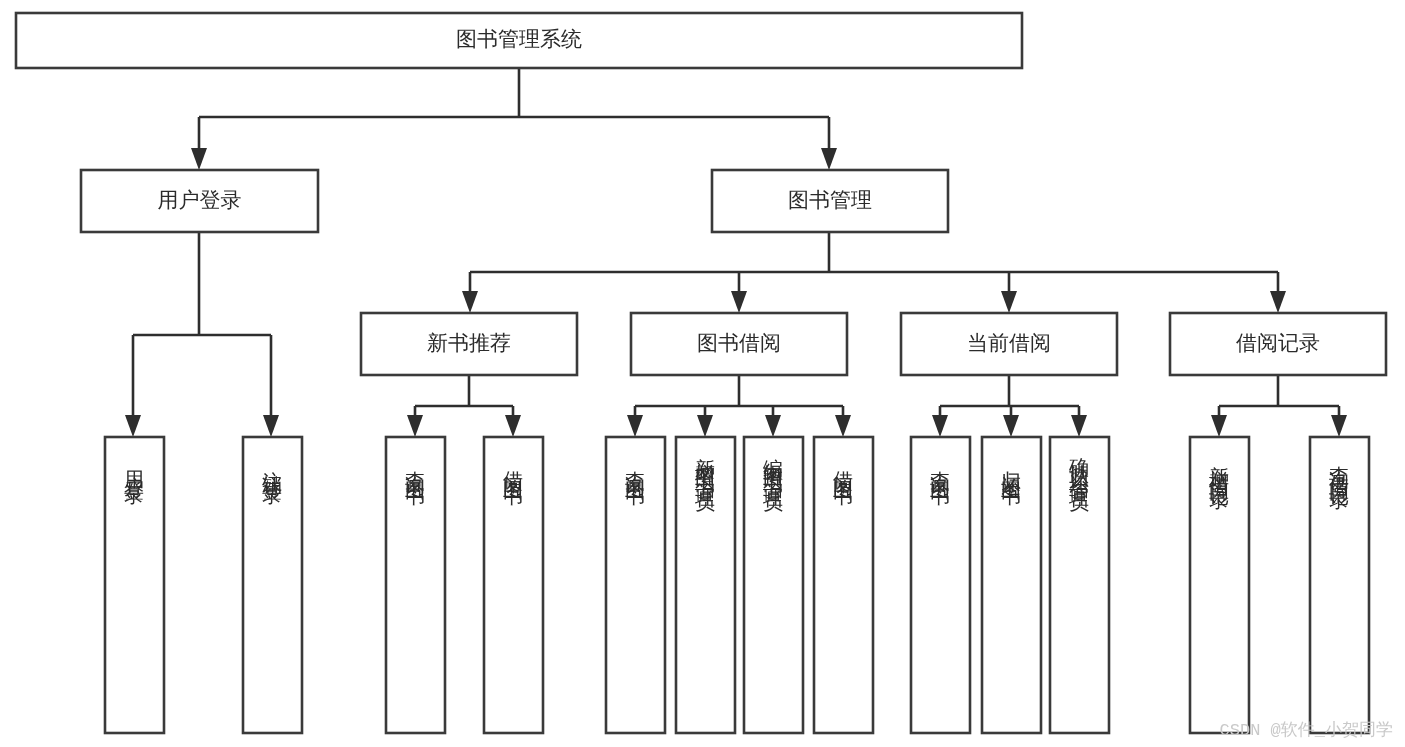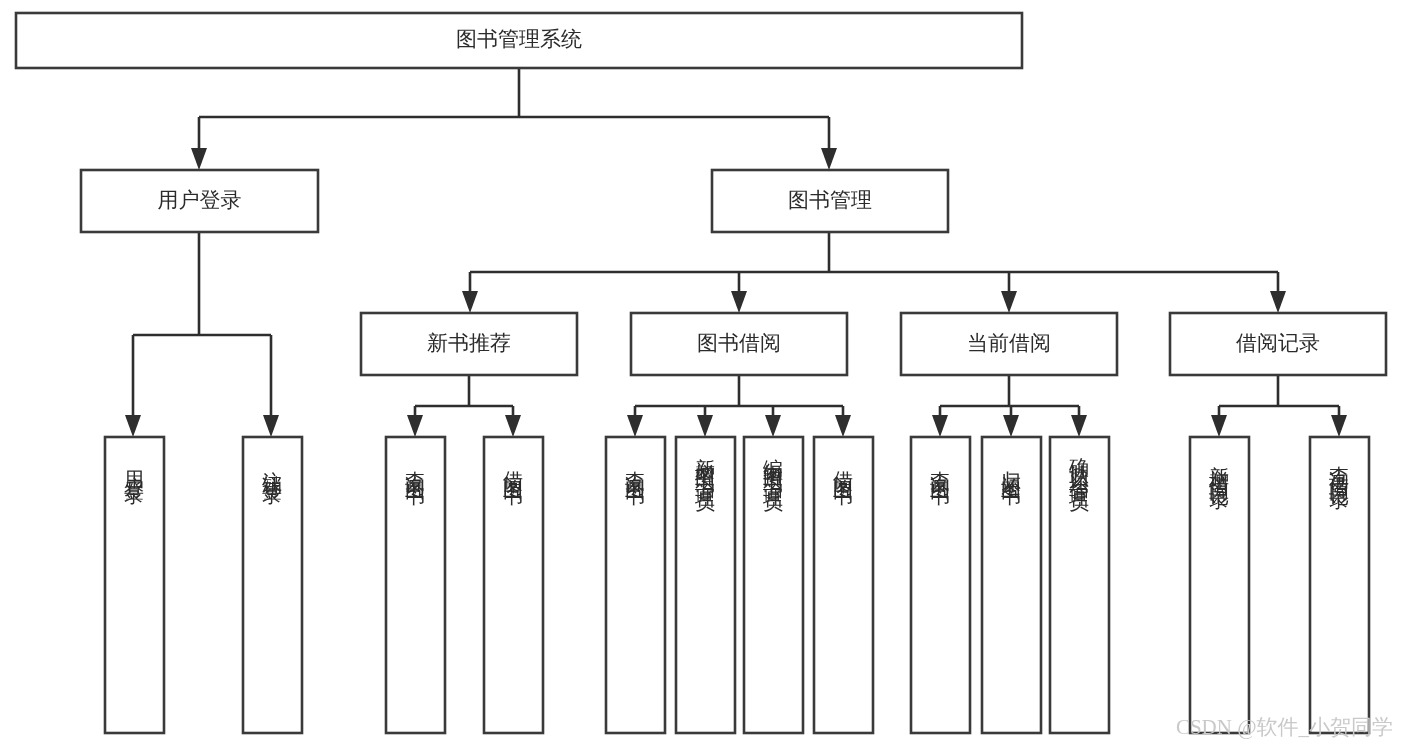--- a/index.html
+++ b/index.html
@@ -54,22 +54,22 @@
   }
   .arrow-head {
     fill: #2e2e2e;
     stroke: none;
   }
   .watermark {
     position: absolute;
     right: 12px;
     bottom: 6px;
     color: #c9c9c9;
-    font-size: 21px;
-    font-family: Liberation Serif, serif;
+    font-size: 17px;
+    font-family: Liberation Mono, monospace;
     white-space: nowrap;
     user-select: none;
   }
 </style>
 </head>
 <body>
 
 <div id="diagram-root">
   <svg id="tree-svg" viewBox="0 0 1405 747">
     <g id="edges-layer">

